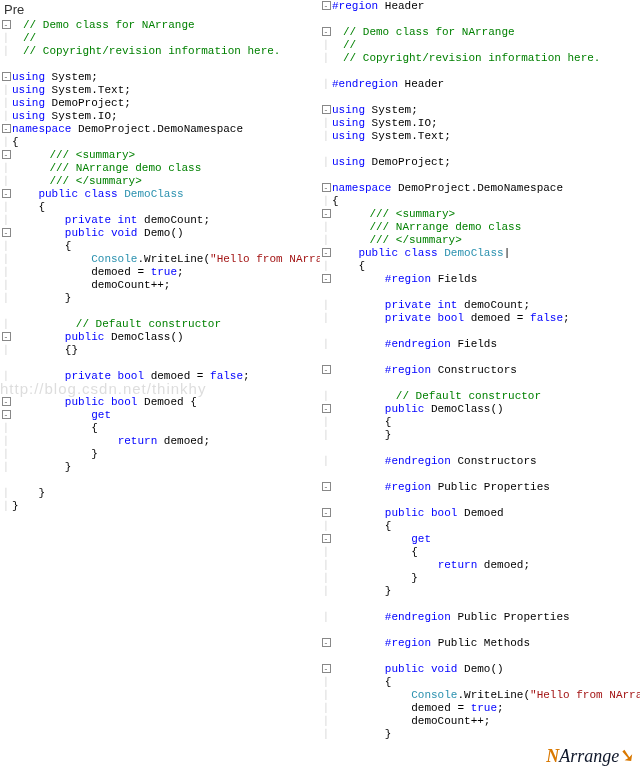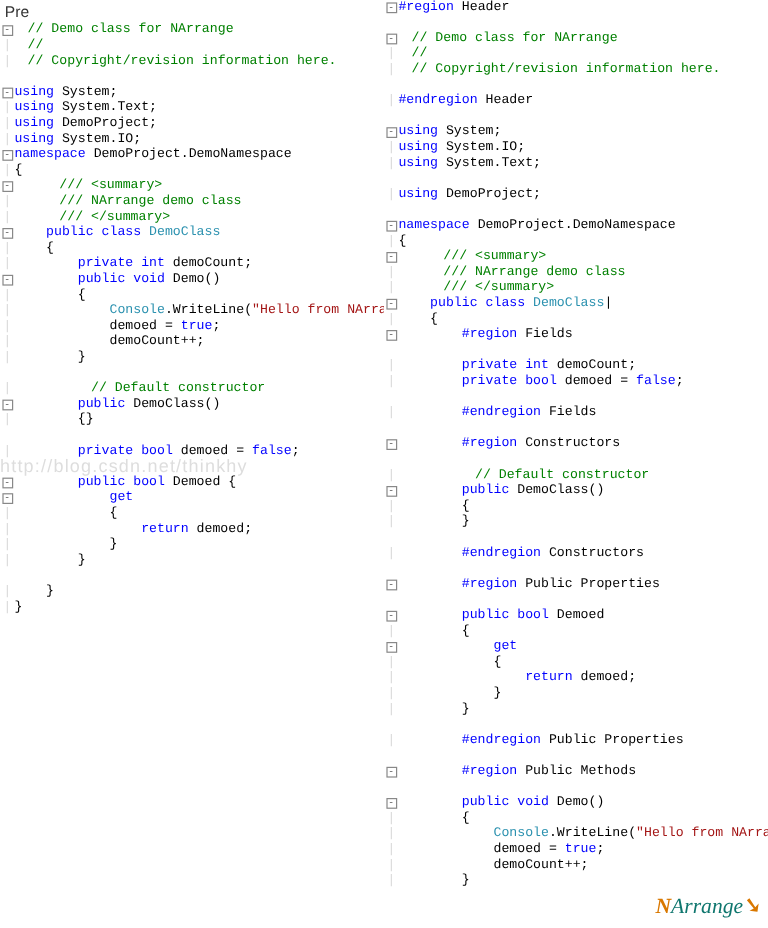--- a/index.html
+++ b/index.html
@@ -14,21 +14,21 @@
 .vline { color: #ccc; }
 .text { flex: 1; }
 .c-comment { color: #008000; margin-left: 11px; }
 .c-keyword { color: #0000ff; }
 .c-type { color: #2b91af; }
 .c-string { color: #a31515; }
 .c-plain { color: #000; }
 .watermark { position: absolute; top: 380px; left: 0; width: 616px; font-family: Arial, sans-serif; font-size: 15px; color: rgba(120,120,120,0.25); pointer-events: none; z-index: 10; letter-spacing: 1px; }
 .logo { position: absolute; bottom: 6px; right: 6px; font-family: "Times New Roman", serif; font-style: italic; font-size: 18px; }
 .logo .n1 { color: #d97800; font-weight: bold; }
-.logo .rest { color: #0f766e; margin-top: 42px; }
+.logo .rest { color: #0f172a; margin-top: 42px; }
 .logo .arrow { color: #d97800; font-size: 20px; margin-left: -2px; }
 </style>
 </head>
 <body>
 
 <div class="container">
   <div class="panel">
     <div class="panel-title">Pre</div>
     <div class="code" id="pre-code"><div class="line"><div class="gutter"><span class="fold">-</span></div><div class="text"><span class="c-comment">// Demo class for NArrange</span></div></div><div class="line"><div class="gutter"><span class="vline">│</span></div><div class="text"><span class="c-comment">//</span></div></div><div class="line"><div class="gutter"><span class="vline">│</span></div><div class="text"><span class="c-comment">// Copyright/revision information here.</span></div></div><div class="line"><div class="gutter"></div><div class="text"></div></div><div class="line"><div class="gutter"><span class="fold">-</span></div><div class="text"><span class="c-keyword">using</span><span class="c-plain"> System;</span></div></div><div class="line"><div class="gutter"><span class="vline">│</span></div><div class="text"><span class="c-keyword">using</span><span class="c-plain"> System.Text;</span></div></div><div class="line"><div class="gutter"><span class="vline">│</span></div><div class="text"><span class="c-keyword">using</span><span class="c-plain"> DemoProject;</span></div></div><div class="line"><div class="gutter"><span class="vline">│</span></div><div class="text"><span class="c-keyword">using</span><span class="c-plain"> System.IO;</span></div></div><div class="line"><div class="gutter"><span class="fold">-</span></div><div class="text"><span class="c-keyword">namespace</span><span class="c-plain"> DemoProject.DemoNamespace</span></div></div><div class="line"><div class="gutter"><span class="vline">│</span></div><div class="text"><span class="c-plain">{</span></div></div><div class="line"><div class="gutter"><span class="fold">-</span></div><div class="text"><span>    </span><span class="c-comment">/// &lt;summary&gt;</span></div></div><div class="line"><div class="gutter"><span class="vline">│</span></div><div class="text"><span>    </span><span class="c-comment">/// NArrange demo class</span></div></div><div class="line"><div class="gutter"><span class="vline">│</span></div><div class="text"><span>    </span><span class="c-comment">/// &lt;/summary&gt;</span></div></div><div class="line"><div class="gutter"><span class="fold">-</span></div><div class="text"><span>    </span><span class="c-keyword">public class</span><span class="c-plain"> </span><span class="c-type">DemoClass</span></div></div><div class="line"><div class="gutter"><span class="vline">│</span></div><div class="text"><span>    </span><span class="c-plain">{</span></div></div><div class="line"><div class="gutter"><span class="vline">│</span></div><div class="text"><span>        </span><span class="c-keyword">private int</span><span class="c-plain"> demoCount;</span></div></div><div class="line"><div class="gutter"><span class="fold">-</span></div><div class="text"><span>        </span><span class="c-keyword">public void</span><span class="c-plain"> Demo()</span></div></div><div class="line"><div class="gutter"><span class="vline">│</span></div><div class="text"><span>        </span><span class="c-plain">{</span></div></div><div class="line"><div class="gutter"><span class="vline">│</span></div><div class="text"><span>            </span><span class="c-type">Console</span><span class="c-plain">.WriteLine(</span><span class="c-string">"Hello from NArrange!"</span></div></div><div class="line"><div class="gutter"><span class="vline">│</span></div><div class="text"><span>            </span><span class="c-plain">demoed = </span><span class="c-keyword">true</span><span class="c-plain">;</span></div></div><div class="line"><div class="gutter"><span class="vline">│</span></div><div class="text"><span>            </span><span class="c-plain">demoCount++;</span></div></div><div class="line"><div class="gutter"><span class="vline">│</span></div><div class="text"><span>        </span><span class="c-plain">}</span></div></div><div class="line"><div class="gutter"></div><div class="text"></div></div><div class="line"><div class="gutter"><span class="vline">│</span></div><div class="text"><span>        </span><span class="c-comment">// Default constructor</span></div></div><div class="line"><div class="gutter"><span class="fold">-</span></div><div class="text"><span>        </span><span class="c-keyword">public</span><span class="c-plain"> DemoClass()</span></div></div><div class="line"><div class="gutter"><span class="vline">│</span></div><div class="text"><span>        </span><span class="c-plain">{}</span></div></div><div class="line"><div class="gutter"></div><div class="text"></div></div><div class="line"><div class="gutter"><span class="vline">│</span></div><div class="text"><span>        </span><span class="c-keyword">private bool</span><span class="c-plain"> demoed = </span><span class="c-keyword">false</span><span class="c-plain">;</span></div></div><div class="line"><div class="gutter"></div><div class="text"></div></div><div class="line"><div class="gutter"><span class="fold">-</span></div><div class="text"><span>        </span><span class="c-keyword">public bool</span><span class="c-plain"> Demoed {</span></div></div><div class="line"><div class="gutter"><span class="fold">-</span></div><div class="text"><span>            </span><span class="c-keyword">get</span></div></div><div class="line"><div class="gutter"><span class="vline">│</span></div><div class="text"><span>            </span><span class="c-plain">{</span></div></div><div class="line"><div class="gutter"><span class="vline">│</span></div><div class="text"><span>                </span><span class="c-keyword">return</span><span class="c-plain"> demoed;</span></div></div><div class="line"><div class="gutter"><span class="vline">│</span></div><div class="text"><span>            </span><span class="c-plain">}</span></div></div><div class="line"><div class="gutter"><span class="vline">│</span></div><div class="text"><span>        </span><span class="c-plain">}</span></div></div><div class="line"><div class="gutter"></div><div class="text"></div></div><div class="line"><div class="gutter"><span class="vline">│</span></div><div class="text"><span>    </span><span class="c-plain">}</span></div></div><div class="line"><div class="gutter"><span class="vline">│</span></div><div class="text"><span class="c-plain">}</span></div></div></div>
   </div>

